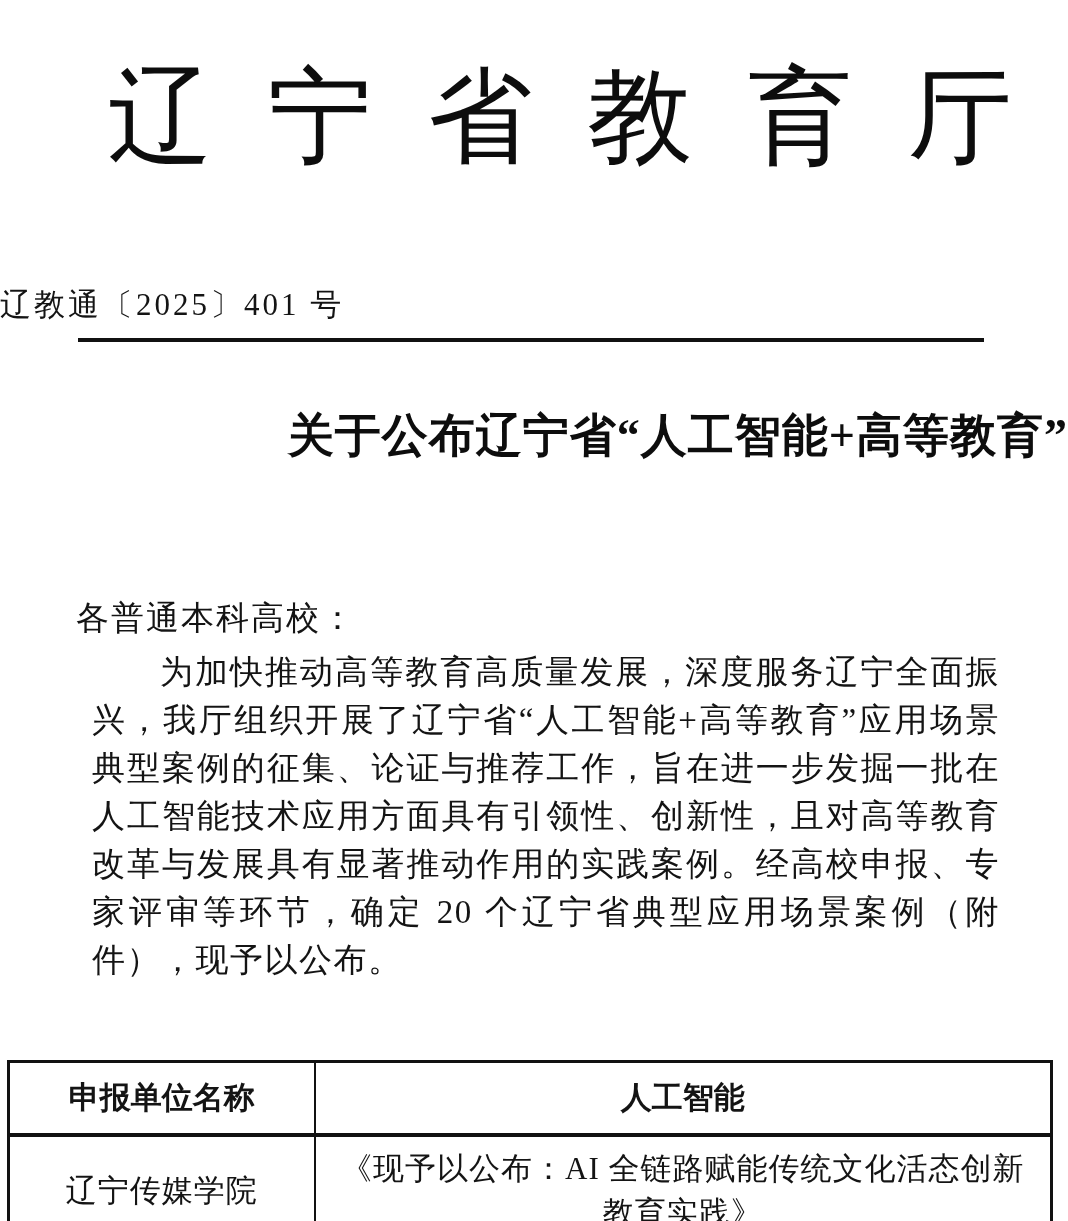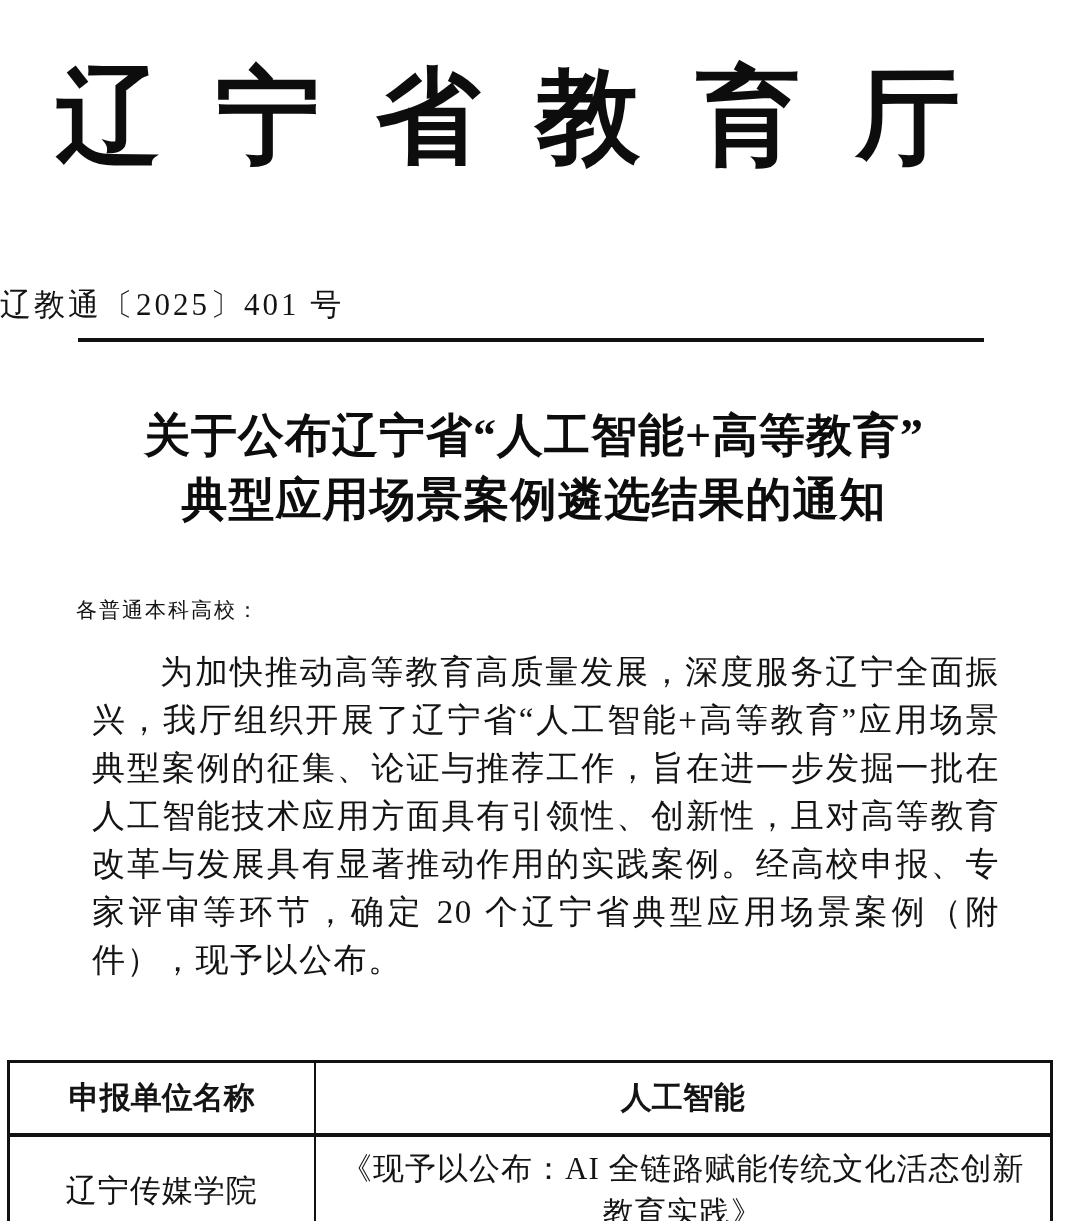--- a/index.html
+++ b/index.html
@@ -17,23 +17,23 @@
     overflow: hidden;
     font-family: "Liberation Serif", "DejaVu Serif", serif;
   }
 
   
   .agency {
     position: absolute;
     top: 48px;
     left: 0;
     right: 0;
-    text-align: left;
+    text-align: right;
     font-size: 104px;
-    font-weight: bold;
+    font-weight: normal;
     letter-spacing: 56px;
     text-indent: 56px;
     white-space: nowrap;
     color: #0d0d0d;
   }
 
   
   .doc-number {
     position: absolute;
     top: 284px;
@@ -54,34 +54,34 @@
     height: 4px;
     background: #111111;
   }
 
   
   .notice-title {
     position: absolute;
     top: 404px;
     left: 0;
     right: 0;
-    text-align: center;
+    text-align: right;
     font-size: 46px;
     font-weight: bold;
     line-height: 64px;
     color: #0d0d0d;
     letter-spacing: 1px;
   }
 
   
   .salutation {
     position: absolute;
     top: 596px;
     left: 76px;
-    font-size: 21px;
+    font-size: 33px;
     color: #141414;
     letter-spacing: 2px;
   }
 
   
   .paragraph {
     position: absolute;
     top: 648px;
     left: 92px;
     width: 908px;
@@ -140,21 +140,20 @@
 <div class="page">
 
   <div class="agency">辽宁省教育厅</div>
 
   <div class="doc-number">辽教通〔2025〕401 号</div>
 
   <div class="rule"></div>
 
   <div class="notice-title">
     <div>关于公布辽宁省“人工智能+高等教育”</div>
-    <div>典型应用场景案例遴选结果的通知</div>
   </div>
 
   <div class="salutation">各普通本科高校：</div>
 
   <div class="paragraph">为加快推动高等教育高质量发展，深度服务辽宁全面振兴，我厅组织开展了辽宁省“人工智能+高等教育”应用场景典型案例的征集、论证与推荐工作，旨在进一步发掘一批在人工智能技术应用方面具有引领性、创新性，且对高等教育改革与发展具有显著推动作用的实践案例。经高校申报、专家评审等环节，确定 20 个辽宁省典型应用场景案例（附件），现予以公布。</div>
 
   <table class="results-table">
     <colgroup>
       <col class="col-unit">
       <col>

